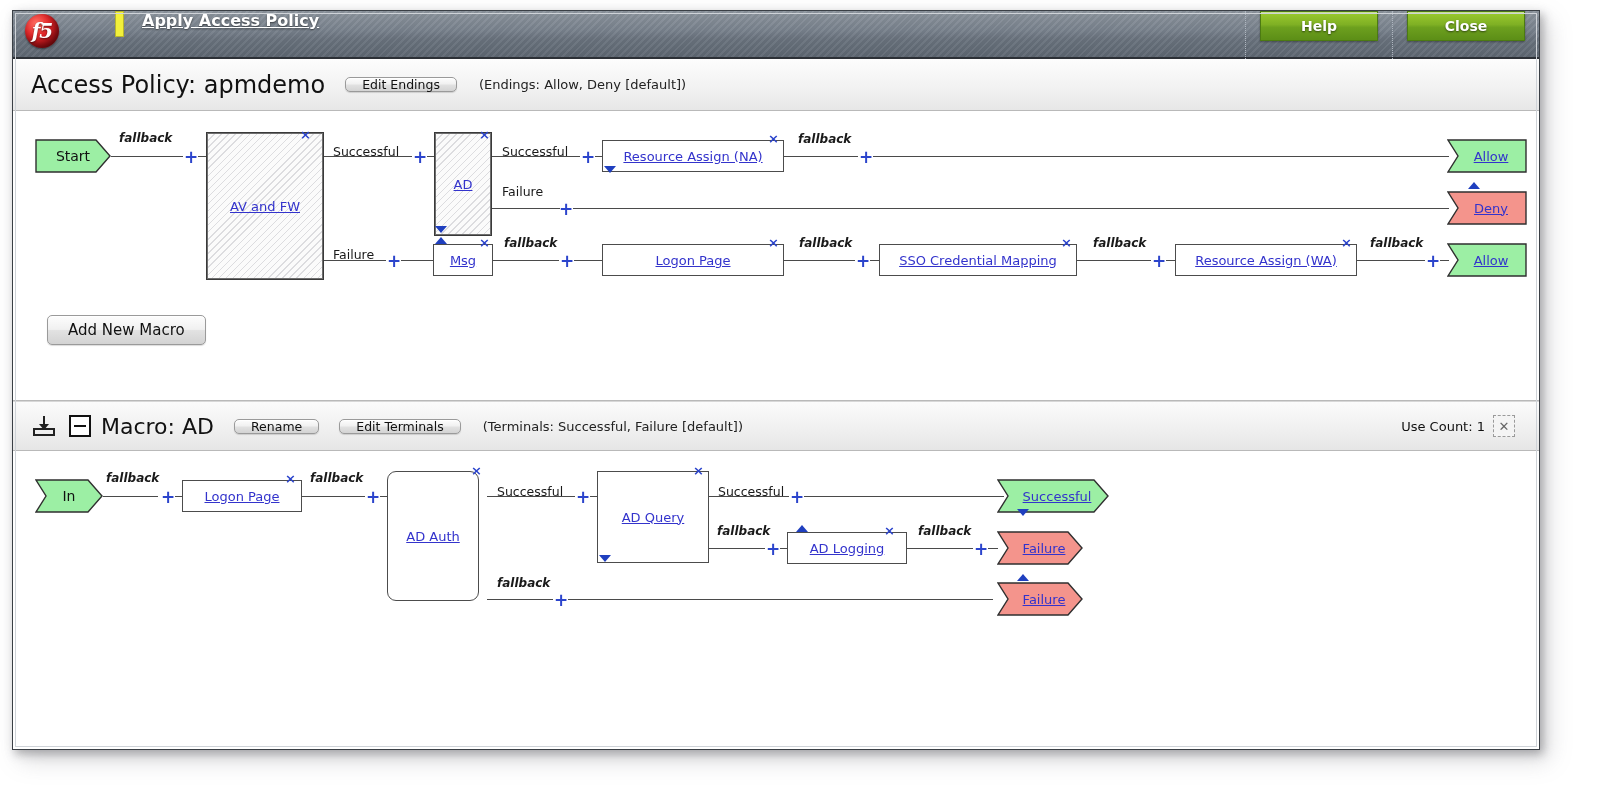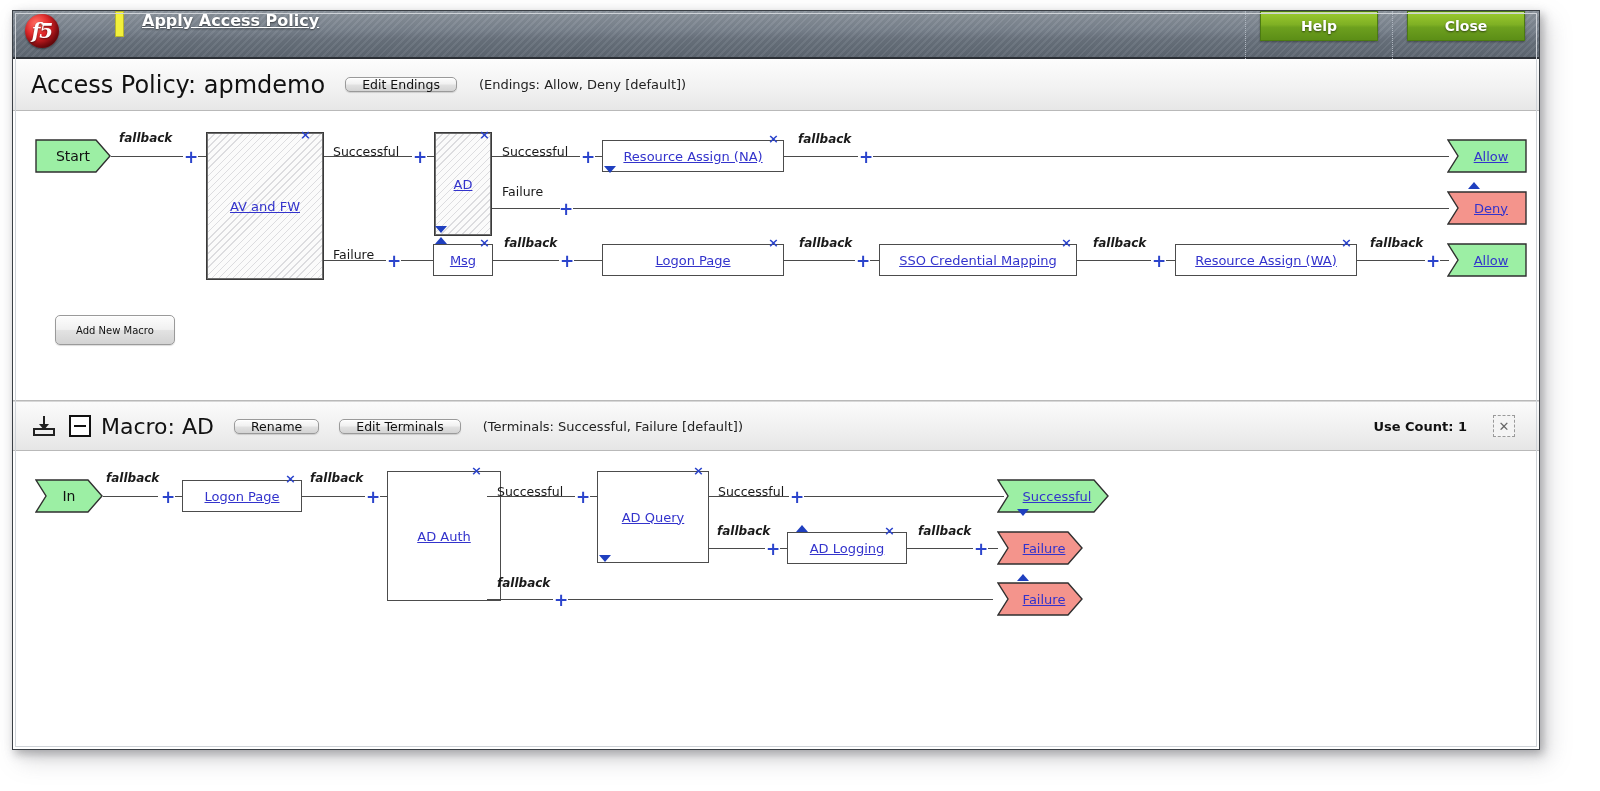--- a/index.html
+++ b/index.html
@@ -126,21 +126,21 @@
     position: relative;
     height: 50px;
     background: linear-gradient(180deg, #fbfbfb 0%, #f0f0f0 55%, #e6e6e6 100%);
     border-top: 1px solid #d7d7d7;
     border-bottom: 1px solid #b9b9b9;
     display: flex; align-items: center;
     padding-left: 20px;
   }
   #macro-title { font-size: 22px; color: #111; white-space: nowrap; margin-left: 10px;}
   #macro-spacer { flex: 1 1 auto; }
-  #use-count { font-size: 13px; color: #111; font-weight: bold; margin-right: 26px; white-space: nowrap;}
+  #use-count { font-size: 13px; color: #111; font-weight: normal; margin-right: 8px; white-space: nowrap;}
   #macro-close {
     width: 22px; height: 22px; margin-right: 24px;
     border: 1px dashed #9a9a9a; background: #f4f4f4;
     display:flex; align-items:center; justify-content:center;
     color:#666; font-size:13px; cursor:pointer;
   }
   .icon-insert { width: 22px; height: 20px; position: relative; flex:none; }
   .icon-insert .base { position:absolute; left:0; bottom:0; width:22px; height:8px; border:2px solid #222; }
   .icon-insert .stem { position:absolute; left:10px; top:0px; width:2px; height:11px; background:#222; }
   .icon-insert .head { position:absolute; left:6px; top:8px; width:0;height:0;
@@ -377,21 +377,21 @@
     <div class="shape-flag-wrap" style="left:1434px; top:132px; width:80px; height:34px;">
       <svg width="80" height="34" viewBox="0 0 80 34">
         <polygon points="1,1 79,1 79,33 1,33 11,17" fill="#9cefa4" stroke="#2f2f2f" stroke-width="1.4"></polygon>
       </svg>
       <div class="txt">
           <span>Allow</span>
         </div>
     </div>
 
     <div id="add-macro-wrap">
-      <div class="gray-btn" style="margin-left:8px; height:30px; padding:0 20px; font-size:10px;">Add New Macro</div>
+      <div class="gray-btn" style="margin-left:0; height:30px; padding:0 20px; font-size:15px;">Add New Macro</div>
     </div>
   </div>
 
   <div id="macro-header">
     <div class="icon-insert">
       <div class="stem"></div>
         <div class="head"></div>
         <div class="base"></div>
     </div>
     <div class="icon-collapse">
@@ -425,21 +425,21 @@
     <div class="node" style="left:169px; top:29px; width:120px; height:32px;">
       <span class="lbl">Logon Page</span>
     </div>
     <div class="xbtn" style="left:272px; top:21px;">×</div>
 
     <div class="branch-label fb" style="left:297px; top:20px;">fallback</div>
     <div class="edge" style="left:289px; top:45px; width:63px;"></div>
     <div class="plus" style="left:353px; top:38px;">+</div>
     <div class="edge" style="left:367px; top:45px; width:8px;"></div>
 
-    <div class="node" style="left:374px; top:20px; width:114px; height:130px;">
+    <div class="node" style="left:374px; top:20px; width:92px; height:130px;border-radius:9px;">
       <span class="lbl">AD Auth</span>
     </div>
     <div class="xbtn" style="left:458px; top:13px;">×</div>
 
     <div class="branch-label" style="left:484px; top:33px;">Successful</div>
     <div class="edge" style="left:474px; top:45px; width:88px;"></div>
     <div class="plus" style="left:563px; top:38px;">+</div>
     <div class="edge" style="left:577px; top:45px; width:8px;"></div>
 
     <div class="branch-label fb" style="left:484px; top:125px;">fallback</div>

